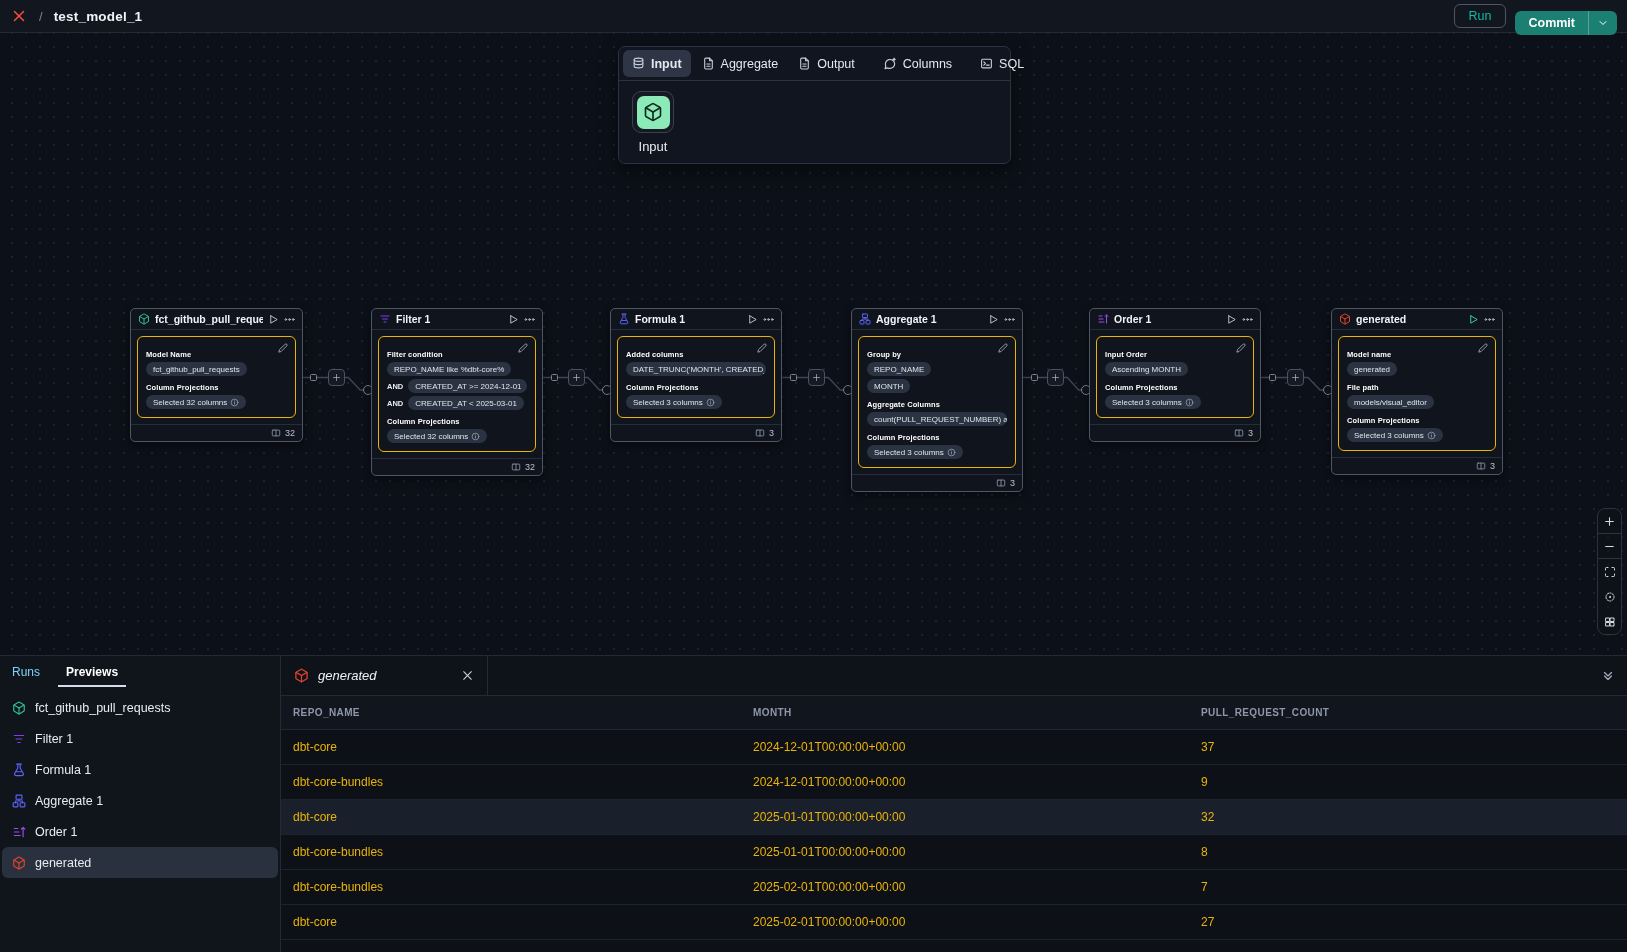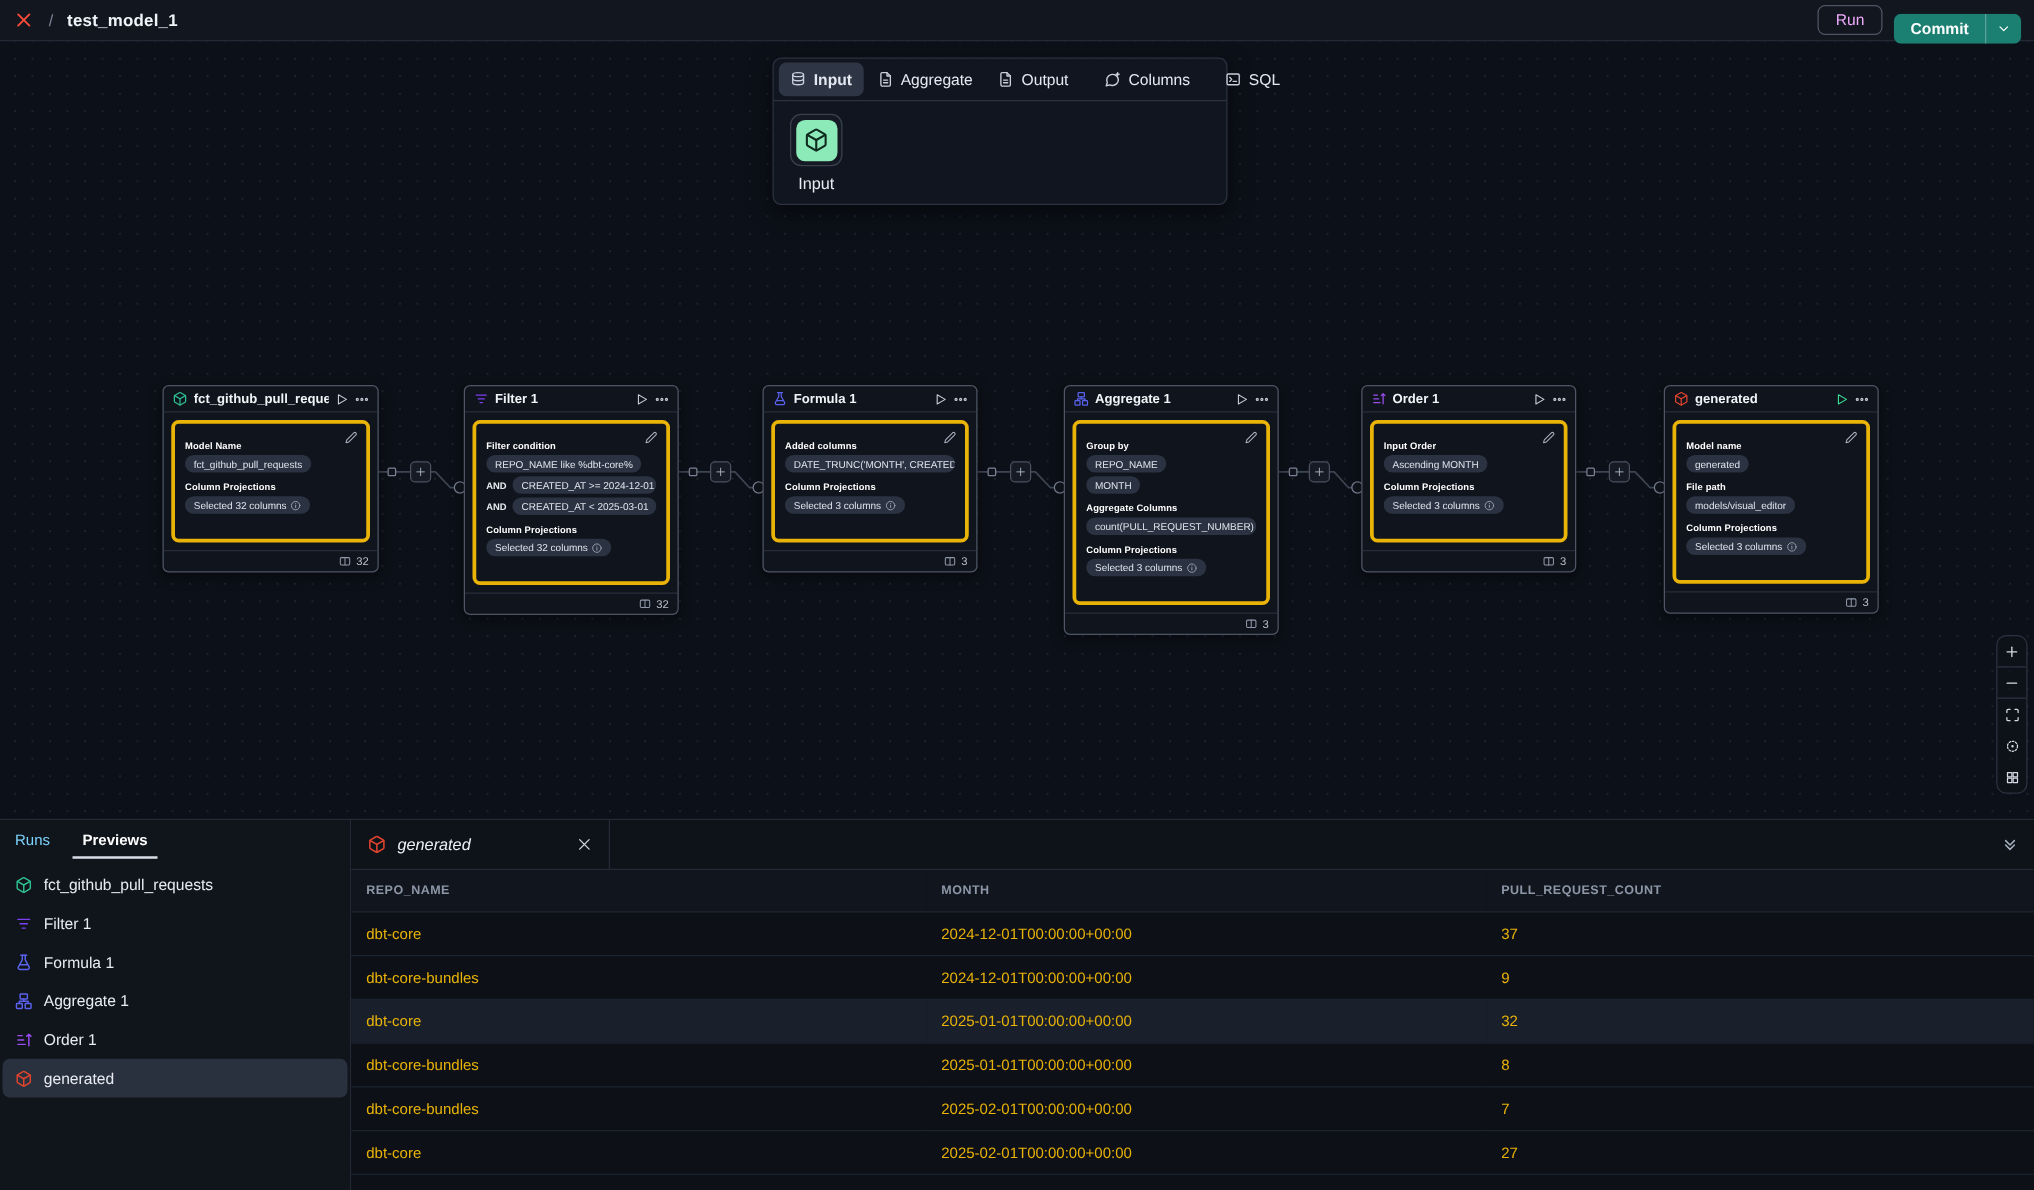--- a/index.html
+++ b/index.html
@@ -6,35 +6,35 @@
   html,body { width:1627px; height:952px; overflow:hidden; }
   body { font-family:"Liberation Sans", sans-serif; background:#0d1117; color:#e8ecf2; position:relative; }
   svg { display:block; fill:none; stroke:currentColor; stroke-width:2; stroke-linecap:round; stroke-linejoin:round; }
 
   
   .topbar { position:absolute; left:0; top:0; width:100%; height:33px; background:#12161f;
             border-bottom:1px solid #222a37; display:flex; align-items:center; gap:11px; padding:0 10px; z-index:30; }
   .crumb-sep { color:#7b8496; font-size:13px; }
   .page-title { font-size:13.5px; font-weight:bold; color:#f0f3f8; letter-spacing:.2px; }
   .topbar-actions { margin-left:auto; display:flex; align-items:center; gap:9px; }
-  .btn-run { border:1px solid #4d5564; background:transparent; color:#f0abfc; font-size:12.5px;
+  .btn-run { border:1px solid #4d5564; background:transparent; color:#14b8a6; font-size:12.5px;
              padding:4px 14px; border-radius:6px; font-family:inherit; cursor:pointer; }
   .commit-grp { display:flex; border-radius:6px; overflow:hidden;margin-top:14px; }
   .btn-commit { background:#1b7f72; color:#fff; font-weight:bold; font-size:12.5px; padding:5px 13px;
                 border:none; font-family:inherit; cursor:pointer; }
   .btn-caret { background:#1b7f72; border:none; border-left:1px solid rgba(255,255,255,.28);
                color:#fff; padding:0 8px; display:flex; align-items:center; cursor:pointer; }
 
   
   .canvas { position:absolute; left:0; top:33px; width:1627px; height:622px; background:#0c1018;
             background-image:radial-gradient(rgba(155,170,195,.12) 1px, transparent 1.2px);
             background-size:14px 14px; background-position:5px 7px; overflow:hidden; }
 
   
-  .palette { position:absolute; left:618px; top:13px; width:364px; background:#10151f;
+  .palette { position:absolute; left:618px; top:13px; width:393px; background:#10151f;
              border:1px solid #2b3240; border-radius:7px; box-shadow:0 6px 18px rgba(0,0,0,.5); z-index:20; }
   .ptabs { display:flex; align-items:stretch; height:34px; border-bottom:1px solid #2b3240; padding:0 3px; }
   .ptab { display:flex; align-items:center; gap:6px; padding:0 9px; margin:3px 1px; font-size:12.5px;
           color:#e4e9f1; border-radius:6px; cursor:pointer; white-space:nowrap; }
   .ptab.active { background:#2e3545; font-weight:bold; }
   .ptab .i { color:#c9d0dc; }
   .tsep { width:1px; background:#2b3240; margin:0 4px; }
   .pbody { padding:10px 13px 9px; }
   .pitem { display:inline-flex; flex-direction:column; align-items:center; gap:6px; cursor:pointer; }
   .ptilebox { width:42px; height:42px; border:1px solid #39404e; border-radius:9px;
@@ -43,21 +43,21 @@
            display:flex; align-items:center; justify-content:center; }
   .pitem-label { font-size:13px; color:#e8ecf2; }
 
   
   .node { position:absolute; top:275px; width:172px; background:#10141c; border:1px solid #4e5665;
           border-radius:5px; box-shadow:0 3px 10px rgba(0,0,0,.45); z-index:5; }
   .node-header { display:flex; align-items:center; gap:5px; padding:4px 7px; border-bottom:1px solid #262d3a; }
   .ntitle { flex:1; font-size:10.5px; font-weight:bold; color:#f0f3f8; white-space:nowrap; overflow:hidden; }
   .hbtn { color:#c4cbd7; cursor:pointer; display:flex; }
   .hbtn.green { color:#3ddc97; }
-  .node-body { margin:6px; border:3px solid #eab308; border-radius:6px; padding:6px 8px 20px; position:relative; }
+  .node-body { margin:6px; border:1px solid #eab308; border-radius:6px; padding:6px 8px 8px; position:relative; }
   .pencil { position:absolute; top:6px; right:7px; color:#aab2c0; cursor:pointer; }
   .flabel { font-size:7.5px; font-weight:bold; color:#fff; margin:7px 0 2px; letter-spacing:.1px; }
   .flabel:first-child { margin-top:1px; }
   .chipline { margin-top:3px; display:flex; align-items:center; gap:5px; }
   .andtxt { font-size:7.5px; font-weight:bold; color:#e8ecf2; flex:0 0 auto; }
   .chip { display:inline-flex; align-items:center; gap:3px; background:#2b3342; border-radius:8px;
           padding:2.5px 7px; font-size:8px; color:#dfe4ec; max-width:100%; overflow:hidden; white-space:nowrap; }
   .chip .i { color:#9aa3b2; flex:0 0 auto; }
   .node-footer { display:flex; justify-content:flex-end; align-items:center; gap:4px; padding:3px 7px;
                  border-top:1px solid #262d3a; color:#b9c1cd; font-size:9px; }

